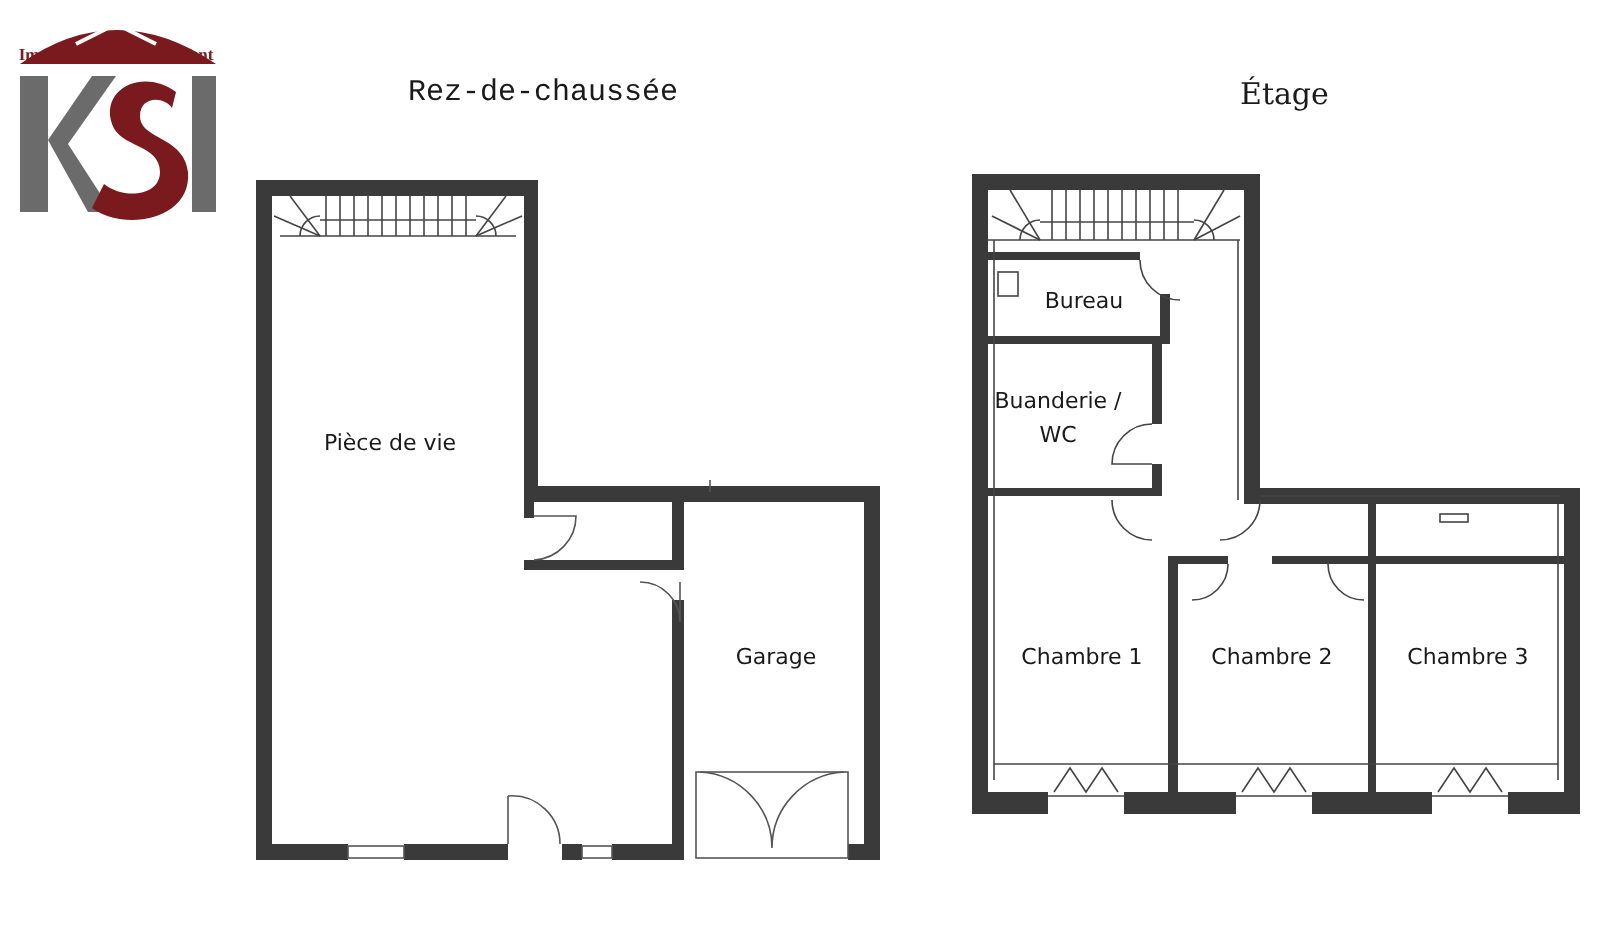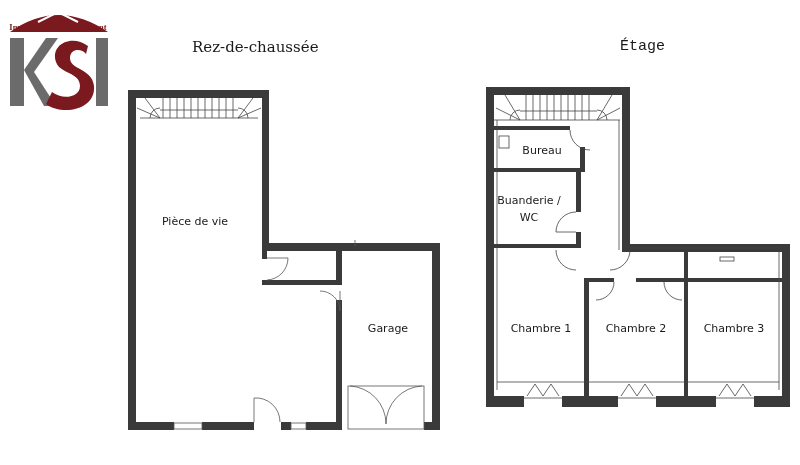--- a/index.html
+++ b/index.html
@@ -18,22 +18,22 @@
   <text x="58" y="30" text-anchor="middle" class="logo-text" font-size="8.5" fill="#7a1a1f">Immobilier &amp;Financement</text>
 
   <rect x="10" y="38" width="14" height="68" fill="#6b6b6b"></rect>
   <polygon points="24,70 46,38 58,38 34,72 56,106 44,106" fill="#6b6b6b"></polygon>
 
   <path d="M88,46 C72,34 50,44 56,62 C60,74 80,72 80,86 C80,98 62,100 52,92 L46,104 C62,116 96,110 94,86 C92,68 70,70 70,58 C70,48 82,48 86,54 Z" fill="#7a1a1f"></path>
 
   <rect x="96" y="38" width="12" height="68" fill="#6b6b6b"></rect>
 </svg>
 
-<div class="title" style="left:192px;top:38px;">Rez-de-chaussée</div>
-<div class="title" style="left:620px;top:38px;font-family:Liberation Mono, monospace;">Étage</div>
+<div class="title" style="left:204px;top:38px;font-family:Liberation Mono, monospace;">Rez-de-chaussée</div>
+<div class="title" style="left:620px;top:38px;">Étage</div>
 
 <svg width="800" height="465">
   <g fill="#3a3a3a">
 
     <rect x="128" y="90" width="141" height="8"></rect>
     <rect x="128" y="90" width="8" height="340"></rect>
     <rect x="262" y="90" width="7" height="160"></rect>
     <rect x="262" y="243" width="178" height="8"></rect>
     <rect x="432" y="243" width="8" height="187"></rect>
 

